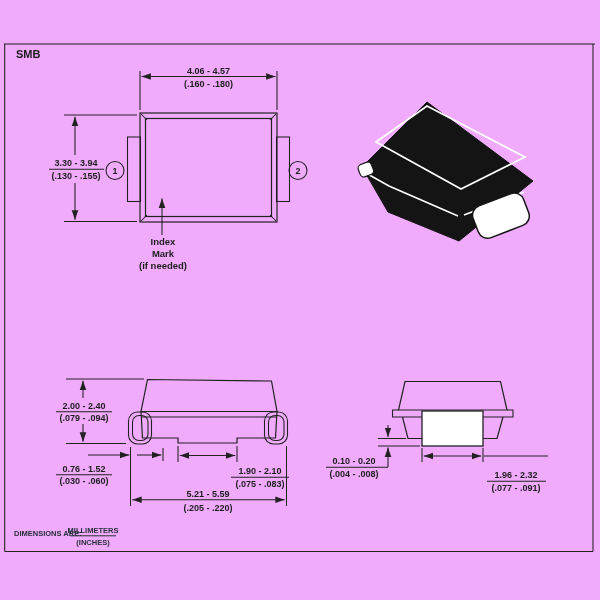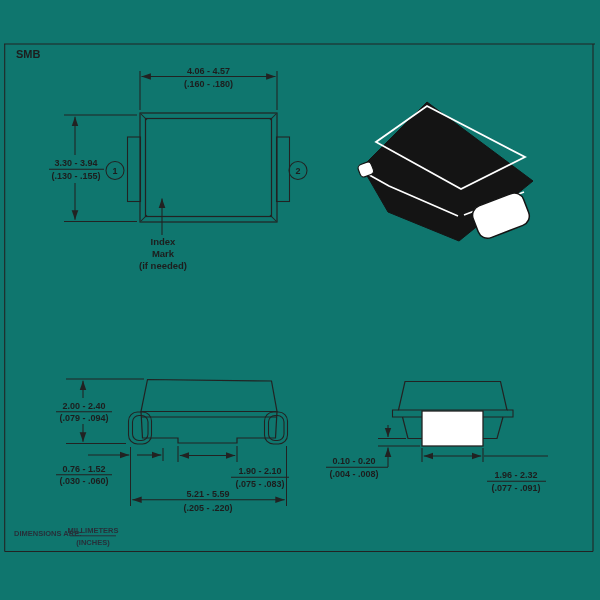--- a/index.html
+++ b/index.html
@@ -1,16 +1,16 @@
 <!DOCTYPE html>
 <html><head>
 <meta charset="utf-8">
 <style>
   html,body{margin:0;padding:0;background:#fff;}
-  #stage{position:relative;width:600px;height:600px;background:#0f766e;overflow:hidden;
+  #stage{position:relative;width:600px;height:600px;background:#f0abfc;overflow:hidden;
          font-family:"Liberation Sans",sans-serif;}
   svg{position:absolute;left:0;top:0;}
   .ln{stroke:#222;stroke-width:1.2;fill:none;stroke-linecap:butt;}
   .thin{stroke-width:1.05;}
   .wht{stroke:#fff;fill:none;}
   .dim{font:bold 9px "Liberation Sans",sans-serif;fill:#1d1d1d;text-anchor:middle;}
   .note{font:bold 9.5px "Liberation Sans",sans-serif;fill:#1d1d1d;text-anchor:middle;}
   .pin{font:bold 9px "Liberation Sans",sans-serif;fill:#1d1d1d;text-anchor:middle;}
   .hdr{font:bold 11px "Liberation Sans",sans-serif;fill:#1d1d1d;}
   .ftr{font:bold 7.5px "Liberation Sans",sans-serif;fill:#27303a;}

